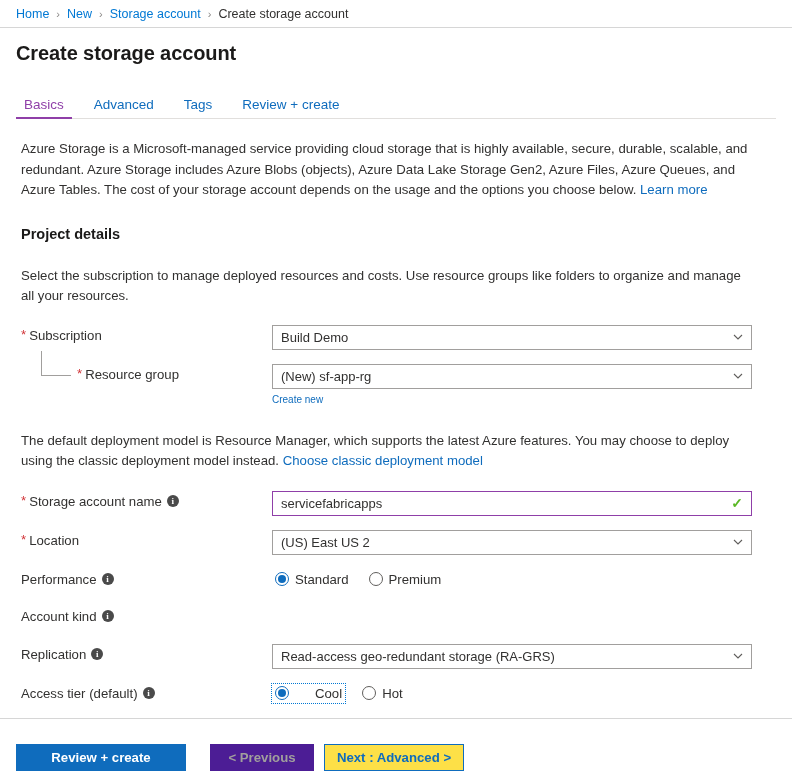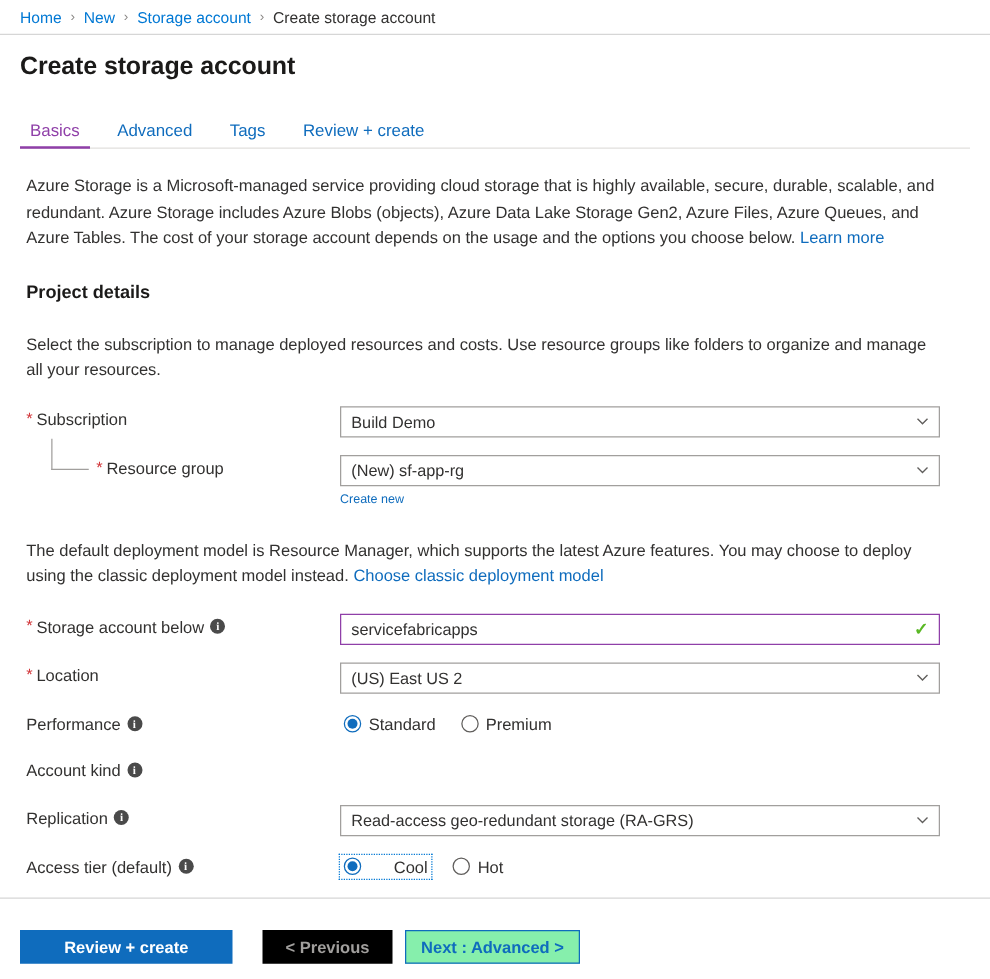--- a/index.html
+++ b/index.html
@@ -274,28 +274,28 @@
     cursor: pointer;
     padding: 0 14px;
     white-space: nowrap;
   }
   .btn-primary {
     background: #0f6cbd;
     color: #ffffff;
     width: 170px;
   }
   .btn-disabled {
-    background: #000000;
+    background: #4c1d95;
     color: #a19f9d;
     width: 104px;
     margin-left: 24px;
     cursor: default;
   }
   .btn-outline {
-    background: #86efac;
+    background: #fde047;
     color: #0f6cbd;
     border: 1px solid #0f6cbd;
     width: 140px;
     margin-left: 10px;
   }
 </style>
 </head>
 <body>
 
 <div class="breadcrumb">
@@ -374,21 +374,21 @@
   </div>
 
   <div class="section-desc">
     <span>The default deployment model is Resource Manager, which supports the latest Azure features. You may choose to deploy using the classic deployment model instead.</span>
     <span class="link">Choose classic deployment model</span>
   </div>
 
   <div class="form-row" style="margin-top:19px;">
     <div class="lbl">
       <span class="req">*</span>
-      <span>Storage account below</span>
+      <span>Storage account name</span>
       <span class="info-icon">i</span>
     </div>
     <div class="ctrl">
       <div class="text-box">
         <span>servicefabricapps</span>
         <span class="valid-check">✓</span>
       </div>
     </div>
   </div>
 

